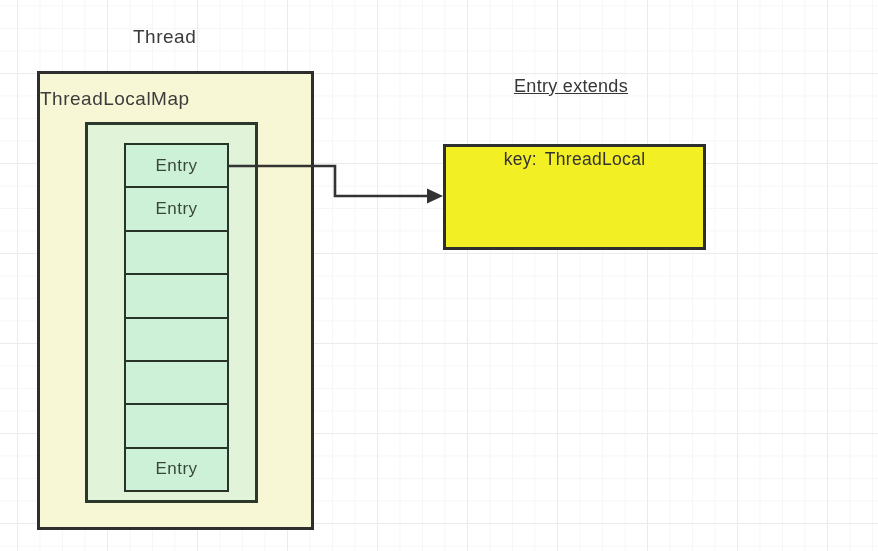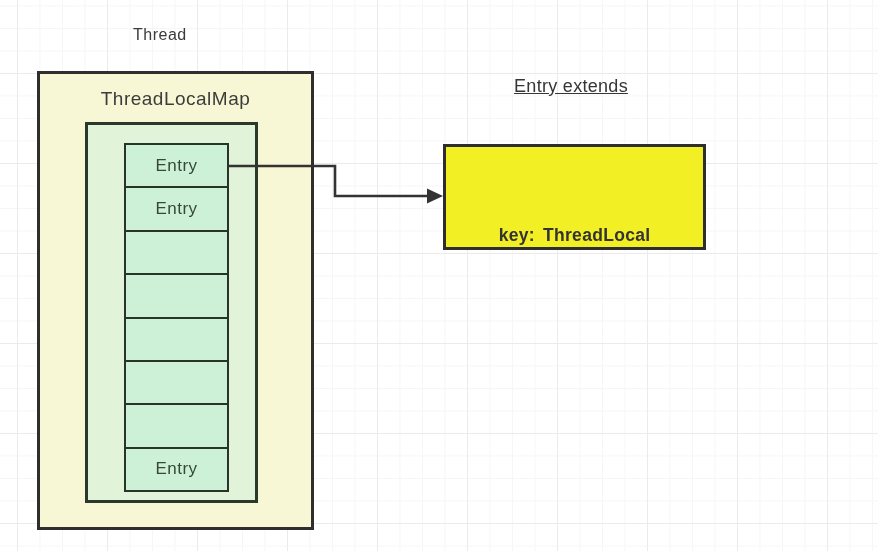--- a/index.html
+++ b/index.html
@@ -14,30 +14,30 @@
     background-image:
       linear-gradient(to right, #ebebeb 1px, transparent 1px),
       linear-gradient(to bottom, #ebebeb 1px, transparent 1px),
       linear-gradient(to right, #f6f6f6 1px, transparent 1px),
       linear-gradient(to bottom, #f6f6f6 1px, transparent 1px);
     background-size: 90px 90px, 90px 90px, 22.5px 22.5px, 22.5px 22.5px;
     background-position: 17px 73px, 17px 73px, 17px 5.5px, 17px 5.5px;
   }
   .thread-label {
     position: absolute; left: 133px; top: 26px;
-    font-size: 16px; color: #3a3a3a; letter-spacing: 0.5px;
+    font-size: 19px; color: #3a3a3a; letter-spacing: 0.5px;
   }
   .map-box {
     position: absolute; left: 37px; top: 71px;
     width: 277px; height: 459px; box-sizing: border-box;
     background: var(--map-fill, #f8f7d5);
     border: 3px solid var(--border, #2e2e2e);
   }
   .map-title {
-    margin-top: 14px; text-align: center;
+    margin-top: 14px; 
     font-size: 19px; color: #3c3c3c; letter-spacing: 0.5px;
   }
   .slots-container {
     position: absolute; left: 85px; top: 122px;
     width: 173px; height: 381px; box-sizing: border-box;
     background: var(--container-fill, #e1f4da);
     border: 3px solid #2c382c;
   }
   .slot-stack {
     position: absolute; left: 124px; top: 143px;
@@ -58,24 +58,23 @@
   .entry-note {
     position: absolute; left: 395px; top: 74px; width: 352px;
     text-align: center; font-size: 18px; line-height: 24.5px;
     color: #363636; letter-spacing: 0.3px; text-decoration: underline;
   }
   .entry-box {
     position: absolute; left: 443px; top: 144px;
     width: 263px; height: 106px; box-sizing: border-box;
     background: var(--entry-fill, #f3ef25);
     border: 3px solid var(--border, #2e2e2e);
-    display: flex; flex-direction: column; align-items: center; justify-content: flex-end;
+    display: flex; flex-direction: column; align-items: center; justify-content: flex-start;
     font-size: 17.5px; line-height: 24px; color: #333333; letter-spacing: 0.3px;
     word-spacing: 3px;
-    font-weight: bold;
   }
 </style>
 </head>
 <body>
 
 <div class="canvas">
 
   <div class="thread-label">Thread</div>
 
   <div class="map-box">

